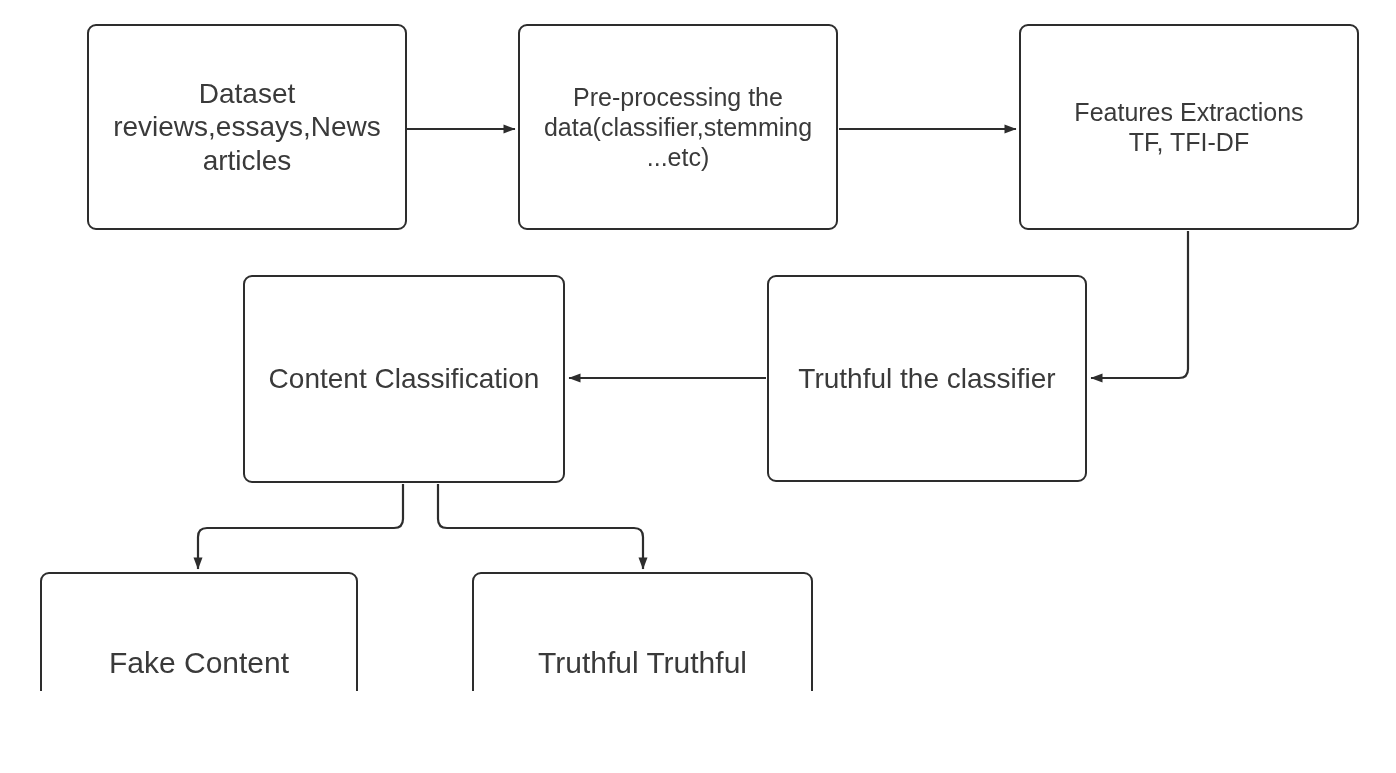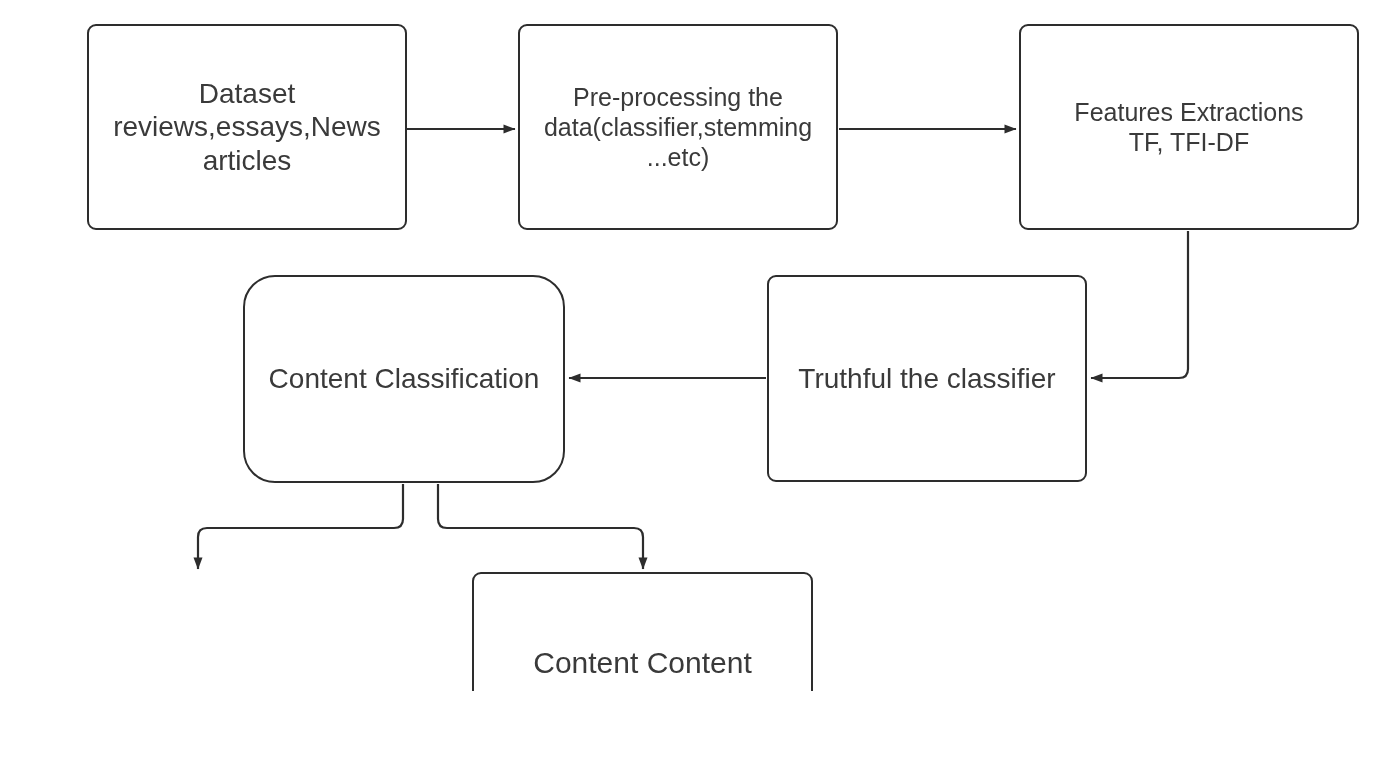--- a/index.html
+++ b/index.html
@@ -26,21 +26,21 @@
     align-items: center;
     justify-content: center;
     text-align: center;
     color: #3a3a3a;
     line-height: 1.2;
     white-space: pre-line;
   }
   #n-dataset        { left: 87px;   top: 24px;  width: 320px; height: 206px; font-size: 28px; }
   #n-preprocessing  { left: 518px;  top: 24px;  width: 320px; height: 206px; font-size: 25px; }
   #n-features       { left: 1019px; top: 24px;  width: 340px; height: 206px; font-size: 25px; }
-  #n-classification { left: 243px;  top: 275px; width: 322px; height: 208px; font-size: 28px; border-radius: 32px; }
+  #n-classification { left: 243px;  top: 275px; width: 322px; height: 208px; font-size: 28px; }
   #n-training       { left: 767px;  top: 275px; width: 320px; height: 207px; font-size: 28px; }
   #n-fake           { left: 40px;   top: 572px; width: 318px; height: 181px; font-size: 30px; }
   #n-truthful       { left: 472px;  top: 572px; width: 341px; height: 181px; font-size: 30px; }
   #edges {
     position: absolute;
     left: 0;
     top: 0;
     width: 1396px;
     height: 773px;
     pointer-events: none;
@@ -89,18 +89,21 @@
   </div>
 
   <div class="node" id="n-classification">
     <span>Content Classification</span>
   </div>
 
   <div class="node" id="n-training">
     <span>Truthful the classifier</span>
   </div>
 
+  <div class="node" id="n-fake">
+    <span>Fake Content</span>
+  </div>
 
   <div class="node" id="n-truthful">
-    <span>Content Content</span>
+    <span>Truthful Truthful</span>
   </div>
 
 </div>
 
 </body></html>

